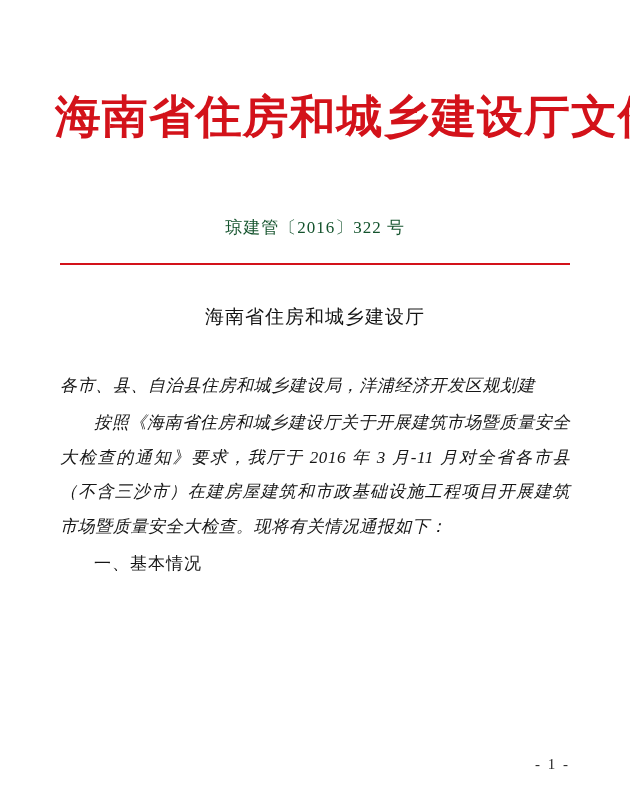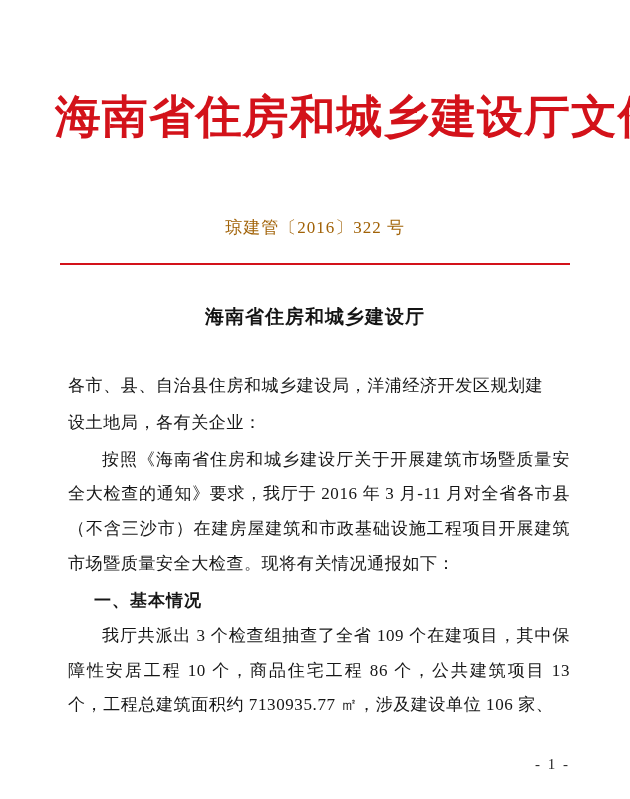--- a/index.html
+++ b/index.html
@@ -35,58 +35,59 @@
     line-height: 1.15;
     white-space: nowrap;
     transform: scaleX(1.02);
   }
   
   .doc-number {
     text-align: center;
     font-size: 17px;
     letter-spacing: 1px;
     margin-top: 72px;
-    color: #a16207;
+    color: #14532d;
   }
   
   .red-rule {
     margin-top: 24px;
     height: 2px;
     background: #d3121a;
     width: 100%;
   }
   
   .title-block {
     text-align: center;
     margin-top: 34px;
   }
   .title-line {
     font-size: 19px;
-    font-weight: bold;
+    font-weight: normal;
     letter-spacing: 1px;
     line-height: 1.9;
     color: #141414;
   }
   
   .body-text {
     margin-top: 34px;
     font-size: 17px;
     line-height: 2.05;
     letter-spacing: 0.6px;
     text-align: justify;
     color: #161616;
   }
   .para {
-    margin: 0 0 2px 8px;
+    margin: 0 0 2px 0;
+    font-style: italic;
   }
   .indent {
     text-indent: 2em;
   }
   .section-heading {
-    font-weight: bold;
+    font-weight: normal;
     text-indent: 2em;
     margin: 2px 0 0 0;
     letter-spacing: 1px;
   }
   
   .page-number {
     position: absolute;
     right: 60px;
     bottom: 26px;
     font-size: 15px;
@@ -106,21 +107,19 @@
   <div class="doc-number">琼建管〔2016〕322 号</div>
 
   <div class="red-rule"></div>
 
   <div class="title-block">
     <div class="title-line">海南省住房和城乡建设厅</div>
   </div>
 
   <div class="body-text">
     <p class="para">各市、县、自治县住房和城乡建设局，洋浦经济开发区规划建</p>
-    <p class="para">设土地局，各有关企业：</p>
     <p class="para indent">按照《海南省住房和城乡建设厅关于开展建筑市场暨质量安全大检查的通知》要求，我厅于 2016 年 3 月-11 月对全省各市县（不含三沙市）在建房屋建筑和市政基础设施工程项目开展建筑市场暨质量安全大检查。现将有关情况通报如下：</p>
     <p class="section-heading">一、基本情况</p>
-    <p class="para indent">我厅共派出 3 个检查组抽查了全省 109 个在建项目，其中保障性安居工程 10 个，商品住宅工程 86 个，公共建筑项目 13 个，工程总建筑面积约 7130935.77 ㎡，涉及建设单位 106 家、</p>
   </div>
 
   <div class="page-number">- 1 -</div>
 
 </div>
 
 </body></html>

